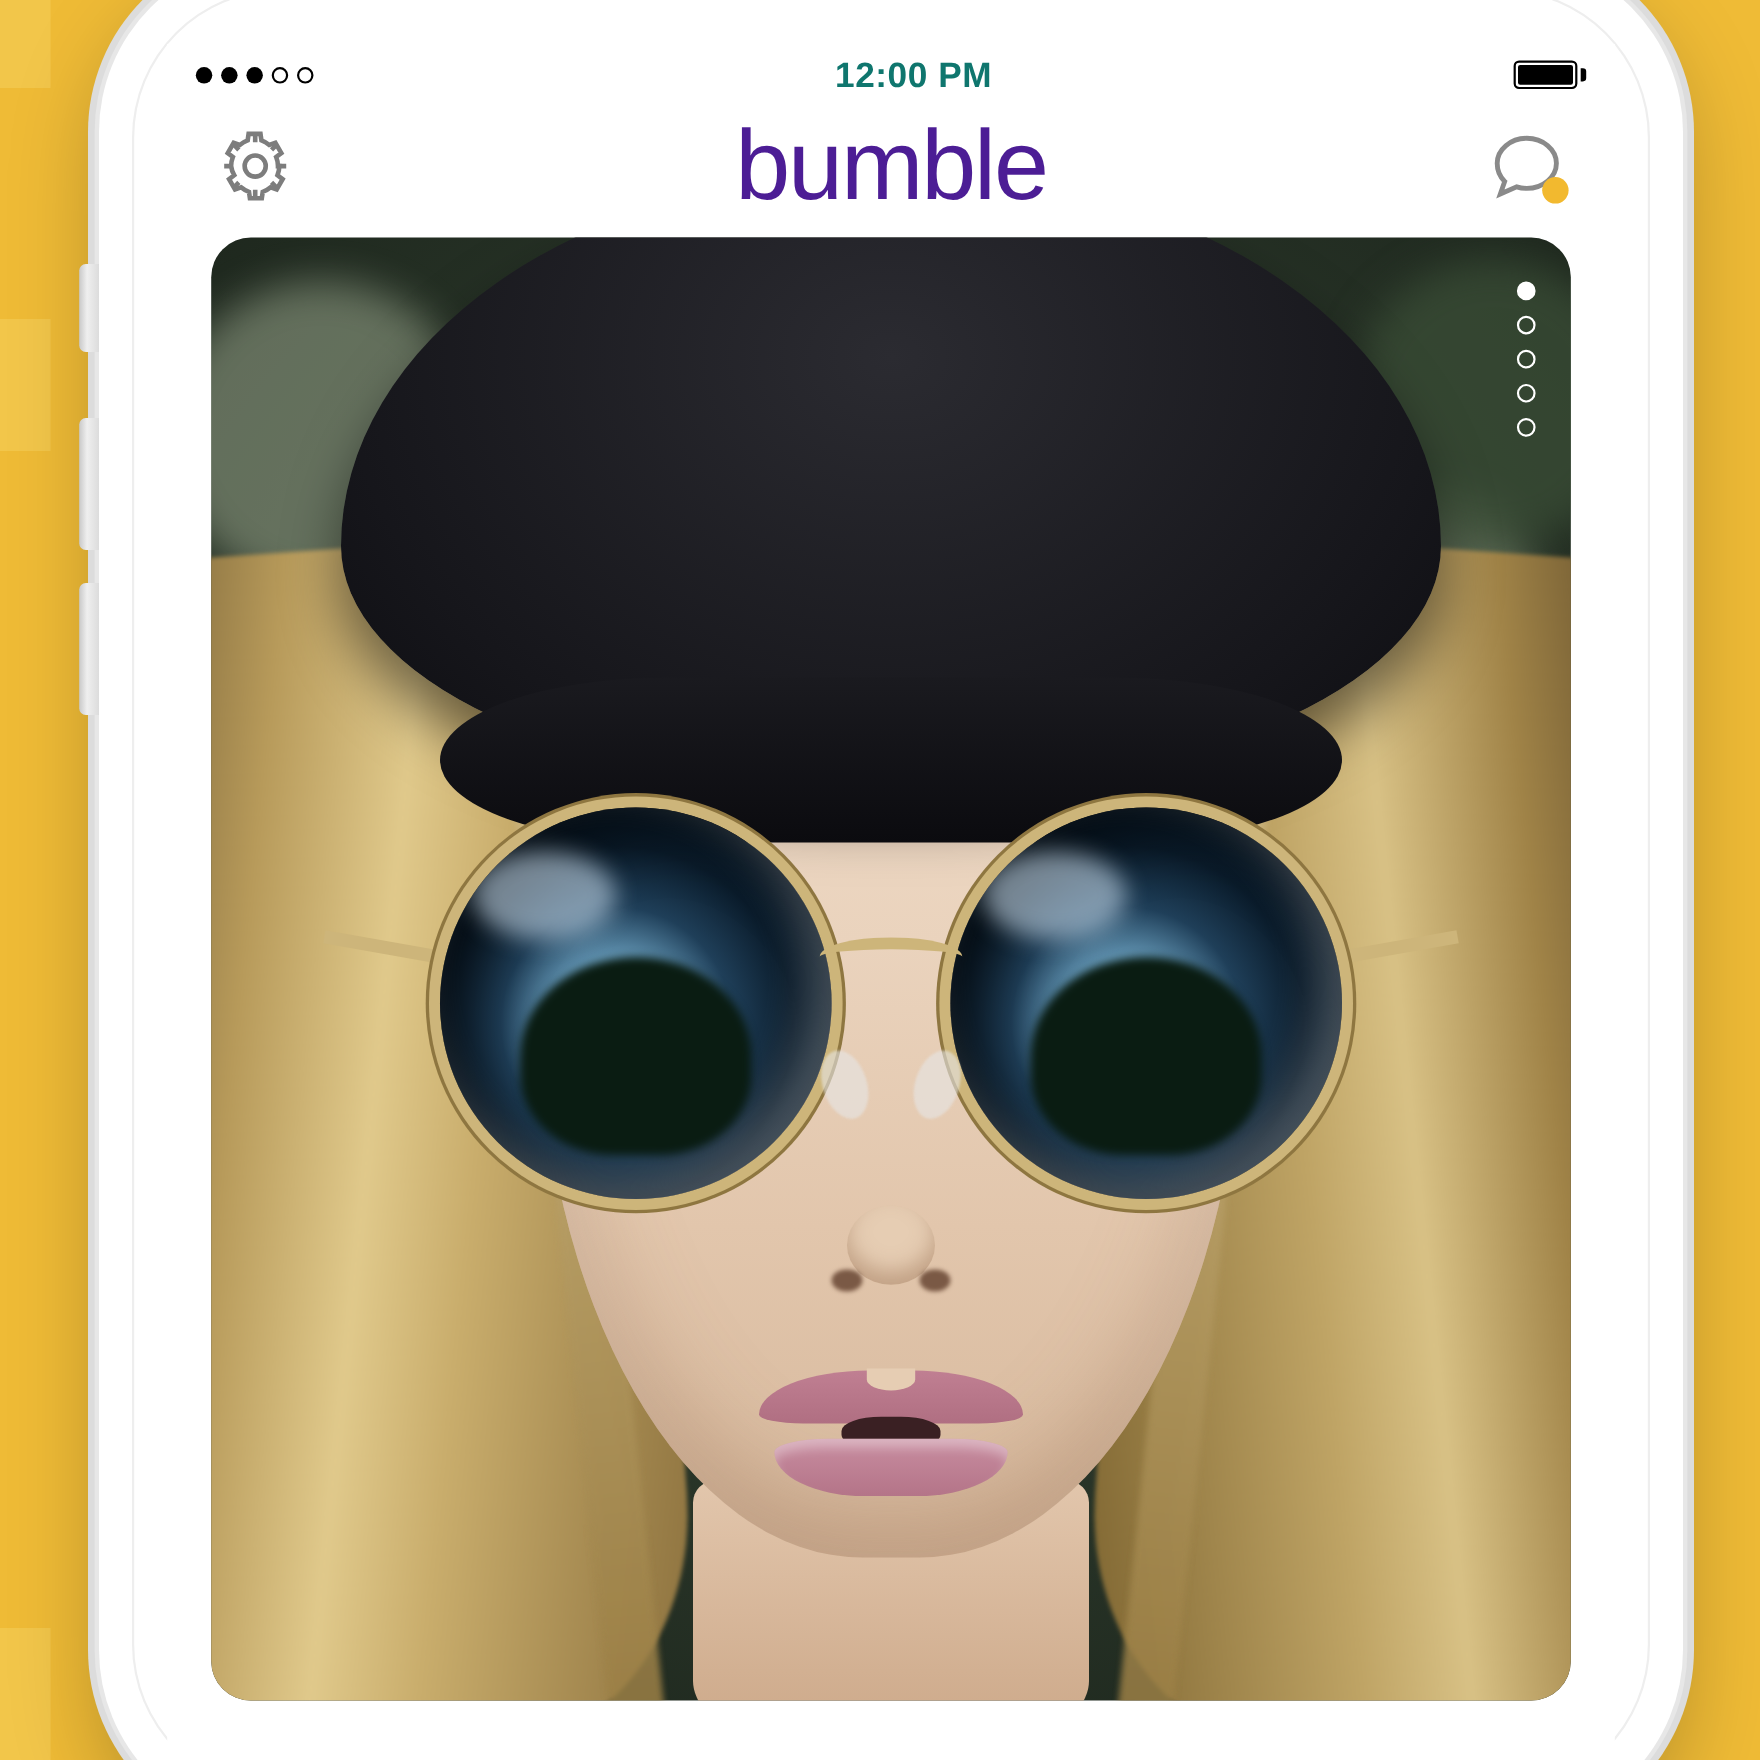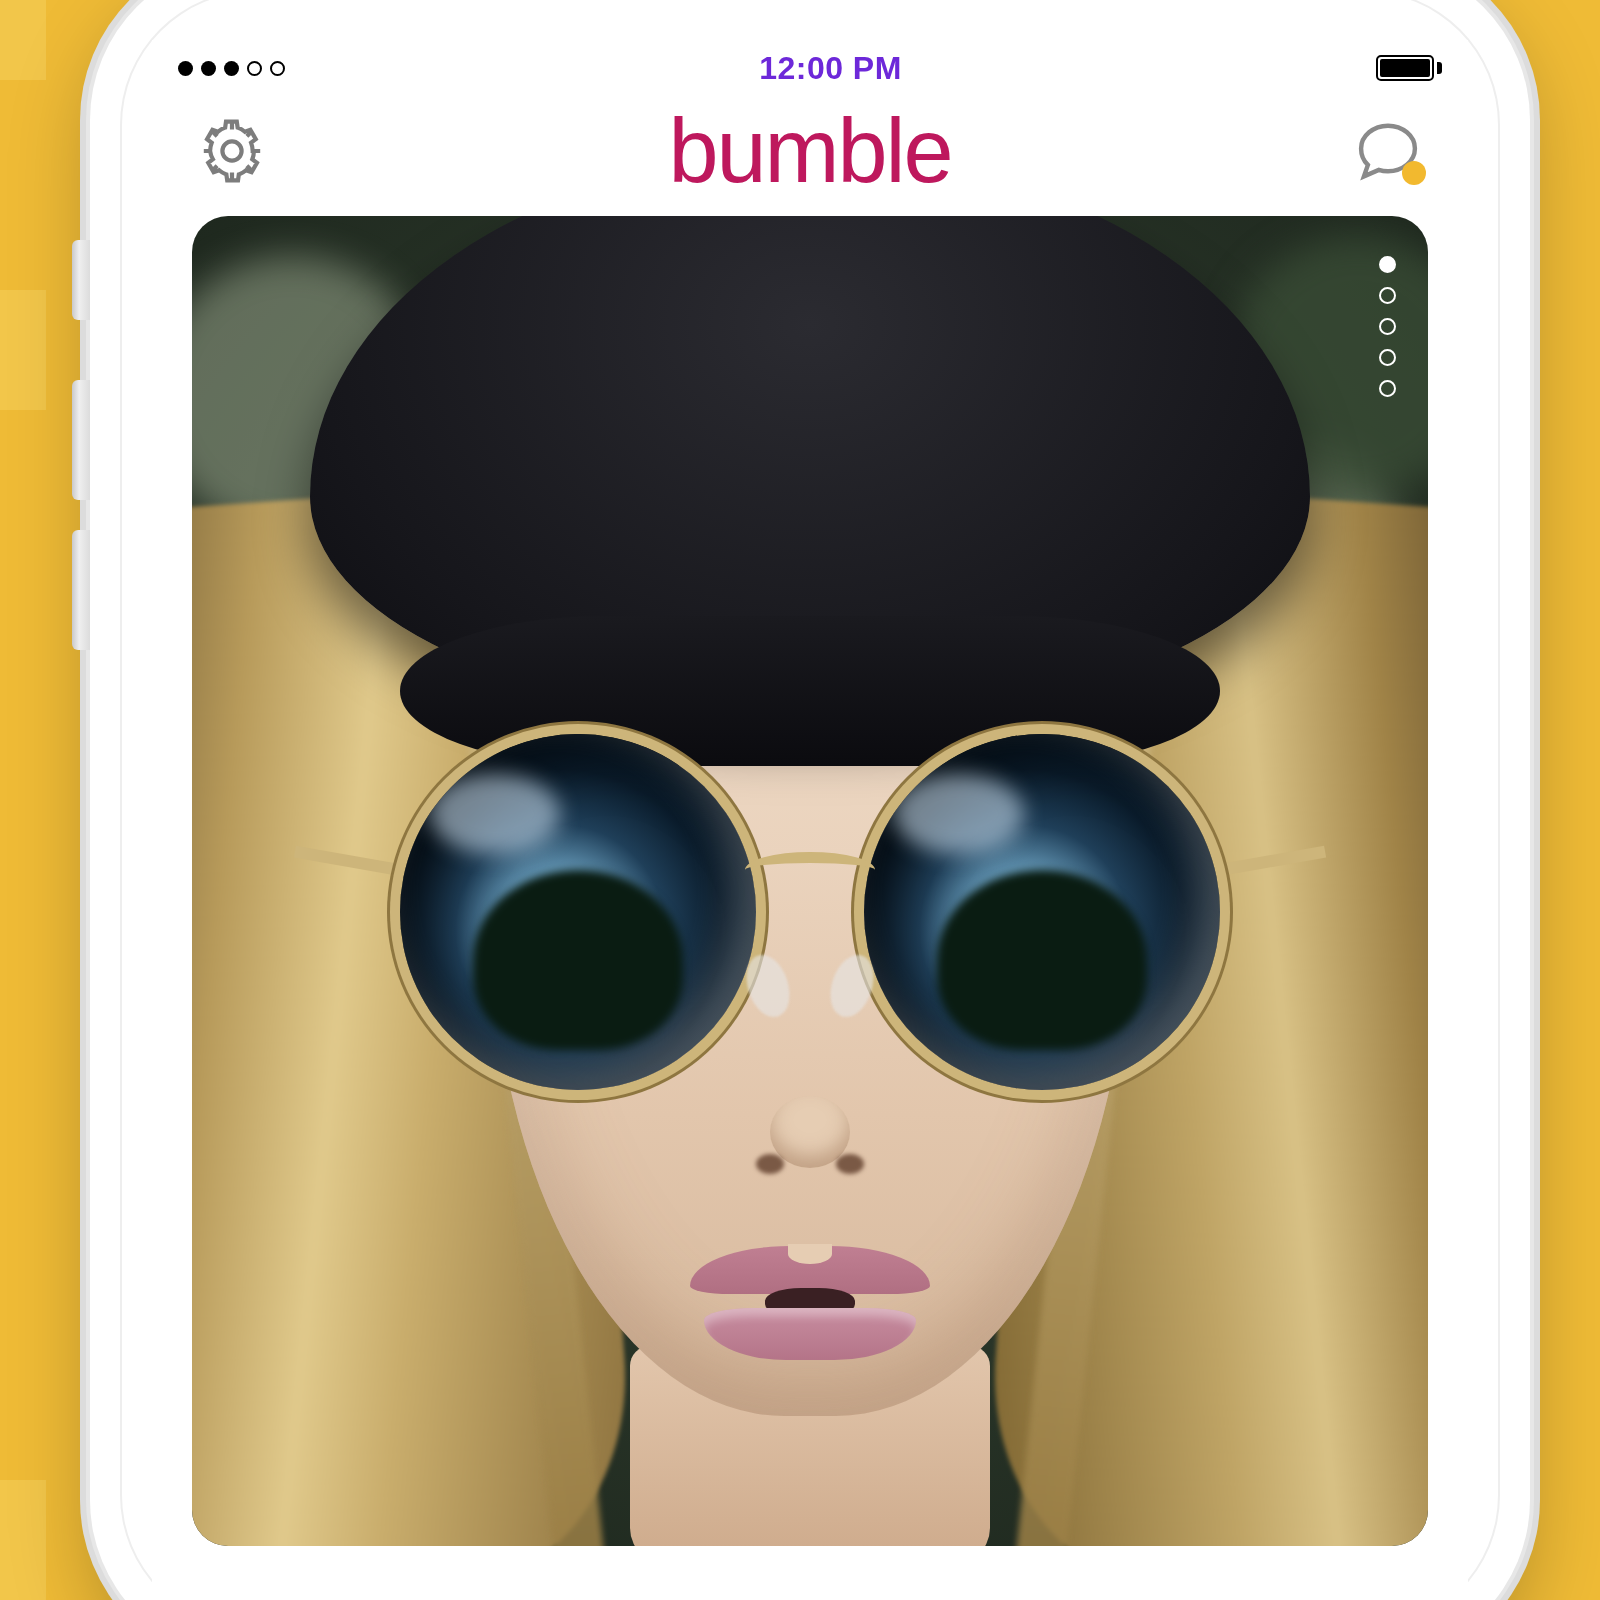--- a/index.html
+++ b/index.html
@@ -67,21 +67,21 @@
     overflow: hidden;
   }
 
   
   .status-bar {
     height: 56px;
     display: flex;
     align-items: center;
     justify-content: space-between;
     padding: 0 26px;
-    color: #6d28d9;
+    color: #0f766e;
   }
   .signal-dots {
     display: flex;
     gap: 8px;
     align-items: center;
   }
   .signal-dots span {
     width: 15px; height: 15px;
     border-radius: 50%;
     background: #000;
@@ -135,21 +135,21 @@
     bottom: 6px;
     width: 24px; height: 24px;
     border-radius: 50%;
     background: #f2b92f;
   }
 
   .logo {
     font-size: 90px;
     font-weight: 400;
     letter-spacing: -2px;
-    color: #be185d;
+    color: #4c1d95;
     font-family: "Helvetica Neue", Helvetica, Arial, sans-serif;
   }
 
   
   .card-wrap {
     padding: 0 40px;
   }
   .card {
     position: relative;
     width: 100%;

